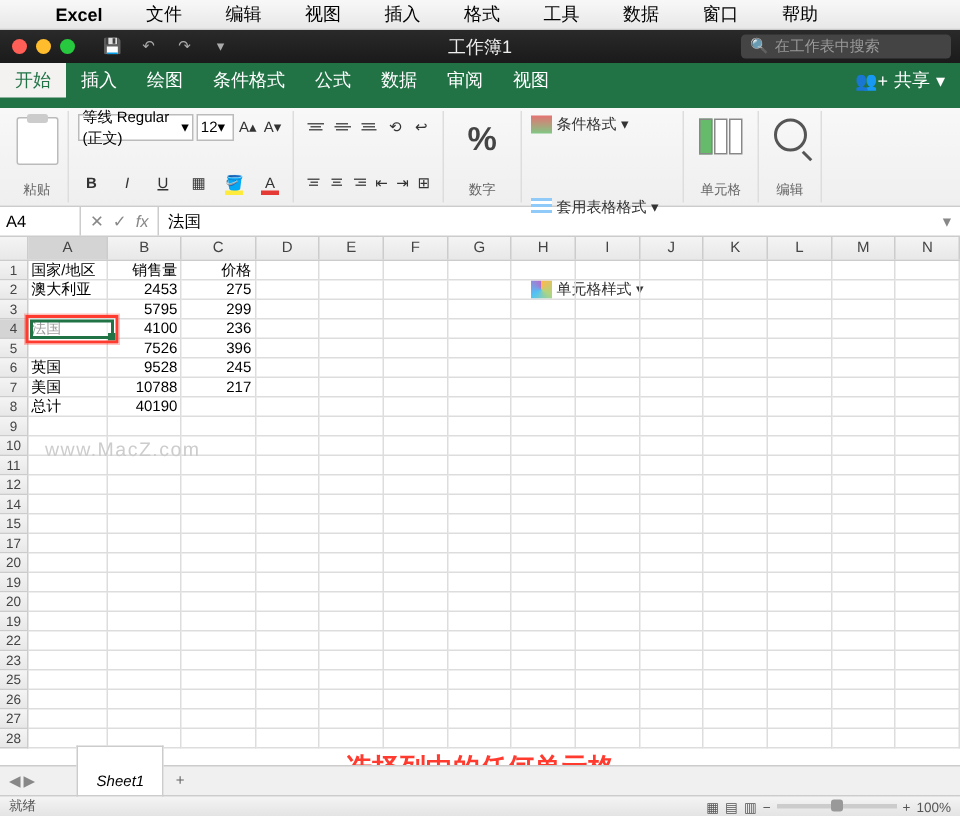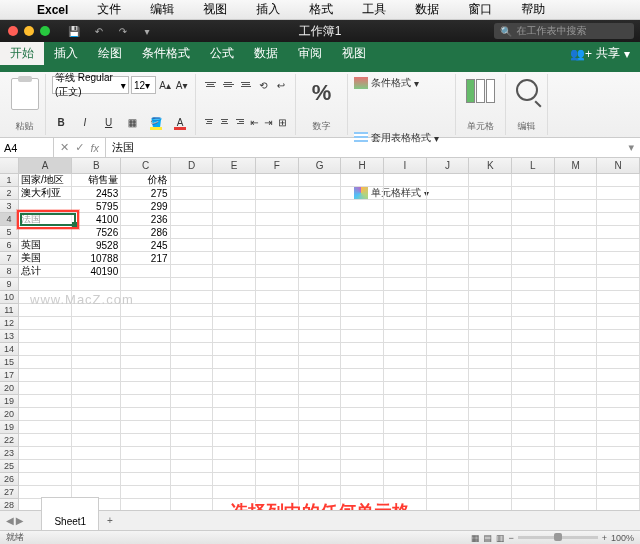--- a/index.html
+++ b/index.html
@@ -74,21 +74,21 @@
 .active-cell { position: absolute; border: 2px solid #217346; background: rgba(255,255,255,0.6); pointer-events: none; }
 .active-cell::after { content: ""; position: absolute; right: -3px; bottom: -3px; width: 5px; height: 5px; background: #217346; }
 .highlight-box { position: absolute; border: 2px solid #ff3b30; pointer-events: none; box-shadow: 0 0 0 1px rgba(255,59,48,0.3); }
 
 .watermark { position: absolute; left: 30px; top: 134px; color: #ccc; font-size: 13px; pointer-events: none; letter-spacing: 1px; }
 
 .instruction { position: absolute; bottom: 20px; left: 50%; transform: translateX(-50%); font-size: 18px; font-weight: bold; color: #ff3b30; text-shadow: 0 0 3px #fff, 1px 1px 0 #fff, -1px -1px 0 #fff; }
 
 .sheet-tabs { position: absolute; bottom: 14px; left: 0; right: 0; height: 20px; background: #f0f0f0; border-top: 1px solid #ccc; display: flex; align-items: center; font-size: 10px; }
 .sheet-tabs .nav { display: flex; gap: 2px; padding: 0 6px; color: #888; }
-.sheet-tabs .sheet { background: #fff; border: 1px solid #ccc; border-bottom: none; padding: 18px 12px; margin-left: 12px; }
+.sheet-tabs .sheet { background: #fff; border: 1px solid #ccc; border-bottom: none; padding: 18px 12px; margin-left: 22px; font-style: italic; }
 .sheet-tabs .add { padding: 2px 8px; color: #666; cursor: pointer; }
 
 .statusbar { position: absolute; bottom: 0; left: 0; right: 0; height: 14px; background: linear-gradient(#f4f4f4,#e4e4e4); border-top: 1px solid #ccc; display: flex; align-items: center; font-size: 9px; padding: 0 6px; color: #555; }
 .statusbar .zoom { margin-left: auto; display: flex; align-items: center; gap: 4px; }
 .zoom-slider { width: 80px; height: 3px; background: #ccc; position: relative; }
 .zoom-slider::after { content: ""; position: absolute; left: 50%; top: -3px; width: 8px; height: 8px; background: #999; border-radius: 2px; transform: translateX(-50%); }
 </style>
 </head>
 <body>
 
@@ -329,21 +329,21 @@
         <div class="cell colJ"></div>
         <div class="cell colK"></div>
         <div class="cell colL"></div>
         <div class="cell colM"></div>
         <div class="cell colN"></div>
       </div>
       <div class="row">
         <div class="row-h">5</div>
         <div class="cell colA"></div>
         <div class="cell colB num">7526</div>
-        <div class="cell colC num">286</div>
+        <div class="cell colC num">396</div>
         <div class="cell colD"></div>
         <div class="cell colE"></div>
         <div class="cell colF"></div>
         <div class="cell colG"></div>
         <div class="cell colH"></div>
         <div class="cell colI"></div>
         <div class="cell colJ"></div>
         <div class="cell colK"></div>
         <div class="cell colL"></div>
         <div class="cell colM"></div>
@@ -446,37 +446,20 @@
         <div class="cell colH"></div>
         <div class="cell colI"></div>
         <div class="cell colJ"></div>
         <div class="cell colK"></div>
         <div class="cell colL"></div>
         <div class="cell colM"></div>
         <div class="cell colN"></div>
       </div>
       <div class="row">
         <div class="row-h">12</div>
-        <div class="cell colA"></div>
-        <div class="cell colB num"></div>
-        <div class="cell colC num"></div>
-        <div class="cell colD"></div>
-        <div class="cell colE"></div>
-        <div class="cell colF"></div>
-        <div class="cell colG"></div>
-        <div class="cell colH"></div>
-        <div class="cell colI"></div>
-        <div class="cell colJ"></div>
-        <div class="cell colK"></div>
-        <div class="cell colL"></div>
-        <div class="cell colM"></div>
-        <div class="cell colN"></div>
-      </div>
-      <div class="row">
-        <div class="row-h">13</div>
         <div class="cell colA"></div>
         <div class="cell colB num"></div>
         <div class="cell colC num"></div>
         <div class="cell colD"></div>
         <div class="cell colE"></div>
         <div class="cell colF"></div>
         <div class="cell colG"></div>
         <div class="cell colH"></div>
         <div class="cell colI"></div>
         <div class="cell colJ"></div>

